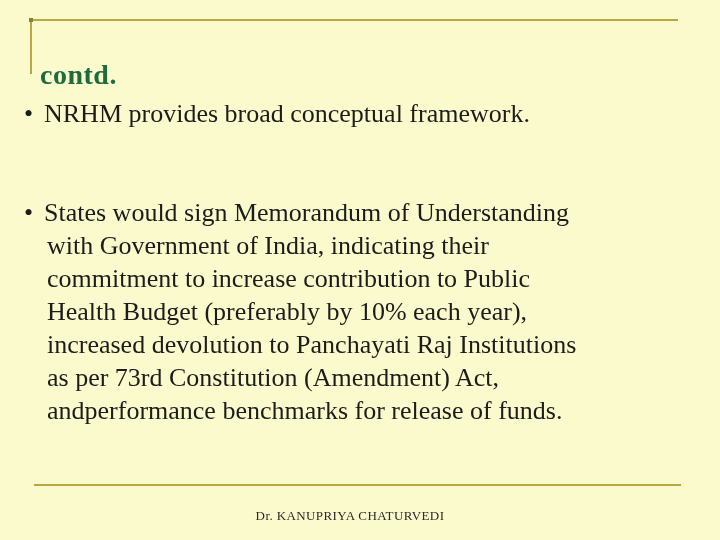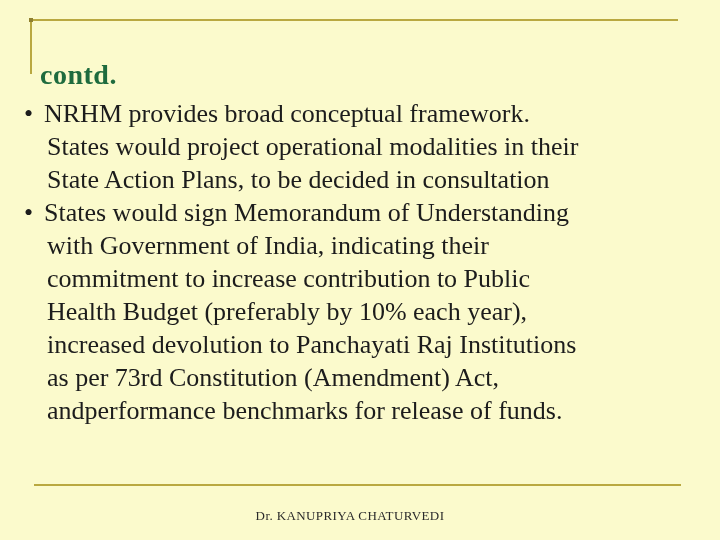--- a/index.html
+++ b/index.html
@@ -58,21 +58,21 @@
 
 <div class="slide">
 
   <div class="rule rule-title-top"></div>
   <div class="rule rule-title-left"></div>
   <div class="rule-title-corner" style="position:absolute;"></div>
 
   <h1 class="title">contd.</h1>
 
   <div class="content">
-      <div class="bullet"><span class="marker">•</span><span class="line">NRHM provides broad conceptual framework.</span><br><span class="line">States would project operational modalities in their</span><br><span class="line">State Action Plans, to be decided in consultation</span><br></div>
+      <div class="bullet"><span class="marker">•</span><span class="line">NRHM provides broad conceptual framework.</span><br><br><br></div>
       <div class="bullet"><span class="marker">•</span><span class="line">States would sign Memorandum of Understanding</span><br><span class="line">with Government of India, indicating their</span><br><span class="line">commitment to increase contribution to Public</span><br><span class="line">Health Budget (preferably by 10% each year),</span><br><span class="line">increased devolution to Panchayati Raj Institutions</span><br><span class="line">as per 73rd Constitution (Amendment) Act,</span><br><span class="line">andperformance benchmarks for release of funds.</span></div>
     </div>
 
   <div class="rule rule-footer"></div>
 
   <div class="footer">Dr. KANUPRIYA CHATURVEDI</div>
 
 </div>
 
 </body></html>

